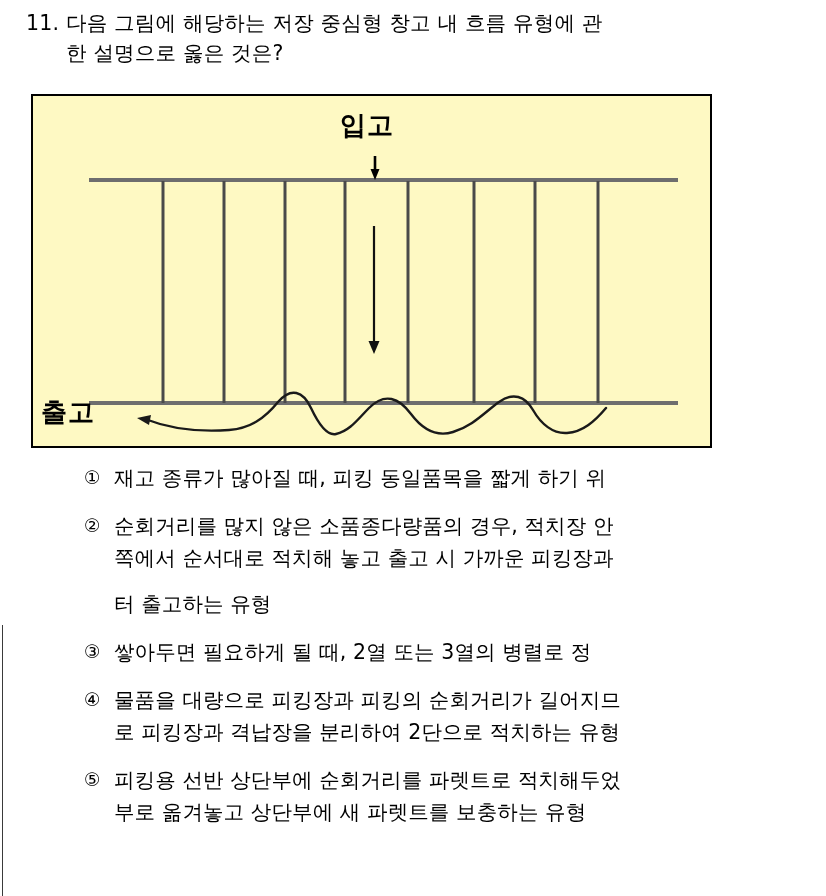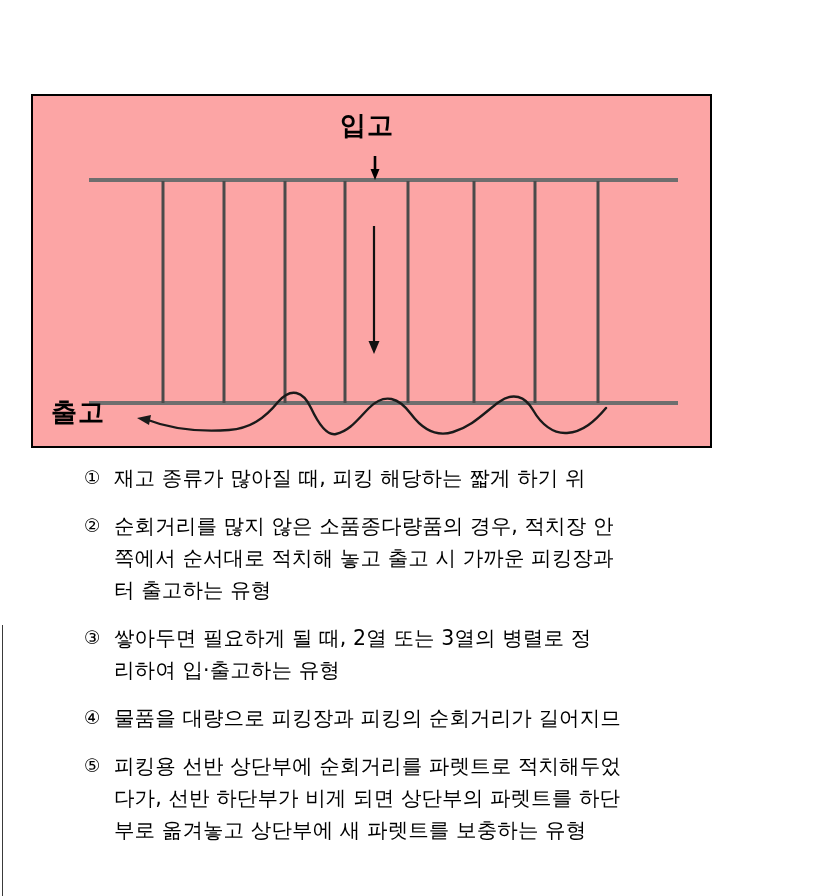--- a/index.html
+++ b/index.html
@@ -55,21 +55,21 @@
 
   
   .figure-box {
     position: absolute;
     left: 31px;
     top: 94px;
     width: 681px;
     height: 354px;
     border: 2.5px solid #000000;
     box-sizing: border-box;
-    background: #fca5a5;
+    background: #fef9c3;
   }
   .figure-inner {
     position: absolute;
     inset: 0;
   }
   .fig-svg {
     position: absolute;
     left: 0;
     top: 0;
     width: 681px;
@@ -84,21 +84,21 @@
     line-height: 1;
     font-family: "DejaVu Sans", "Liberation Sans", sans-serif;
     color: #000000;
     white-space: nowrap;
   }
   .label-inbound {
     left: 307px;
     top: 16px;
   }
   .label-outbound {
-    left: 18px;
+    left: 8px;
     top: 303px;
   }
 
   
   .options {
     position: absolute;
     left: 84px;
     top: 462px;
     width: 736px;
   }
@@ -120,28 +120,36 @@
     text-align: left;
   }
   .opt-text {
     flex: 1 1 auto;
     letter-spacing: 0.1px;
   }
   .opt-cont {
     padding-left: 30px;
   }
   .opt-gap {
+    margin-top: 14px;
   }
 </style>
 </head>
 <body>
 
 <div class="margin-rule"></div>
 
 <div class="question">
+  <div class="q-line">
+    <span class="q-num">11.</span>
+    <span class="q-text">다음 그림에 해당하는 저장 중심형 창고 내 흐름 유형에 관</span>
+  </div>
+  <div class="q-line q-indent">
+    <span class="q-text">한 설명으로 옳은 것은?</span>
+  </div>
 </div>
 
 <div class="figure-box">
   <div class="figure-inner">
 
     <svg class="fig-svg" viewBox="0 0 681 354">
 
       <line x1="56" y1="84" x2="645" y2="84" stroke="#6e6e6e" stroke-width="4" stroke-linecap="butt"></line>
 
       <line x1="56" y1="307" x2="645" y2="307" stroke="#6e6e6e" stroke-width="4" stroke-linecap="butt"></line>
@@ -182,21 +190,21 @@
     <div class="fig-label label-inbound">입고</div>
     <div class="fig-label label-outbound">출고</div>
   </div>
 </div>
 
 <div class="options">
 
   <div class="option">
     <div class="opt-line">
       <span class="opt-marker">①</span>
-      <span class="opt-text">재고 종류가 많아질 때, 피킹 해당하는 짧게 하기 위</span>
+      <span class="opt-text">재고 종류가 많아질 때, 피킹 동일품목을 짧게 하기 위</span>
     </div>
   </div>
 
   <div class="option">
     <div class="opt-line">
       <span class="opt-marker">②</span>
       <span class="opt-text">순회거리를 많지 않은 소품종다량품의 경우, 적치장 안</span>
     </div>
     <div class="opt-line opt-cont">
       <span class="opt-text">쪽에서 순서대로 적치해 놓고 출고 시 가까운 피킹장과</span>
@@ -204,38 +212,35 @@
     <div class="opt-line opt-cont opt-gap">
       <span class="opt-text">터 출고하는 유형</span>
     </div>
   </div>
 
   <div class="option">
     <div class="opt-line">
       <span class="opt-marker">③</span>
       <span class="opt-text">쌓아두면 필요하게 될 때, 2열 또는 3열의 병렬로 정</span>
     </div>
-    <div class="opt-line opt-cont">
-      <span class="opt-text">리하여 입·출고하는 유형</span>
-    </div>
   </div>
 
   <div class="option">
     <div class="opt-line">
       <span class="opt-marker">④</span>
       <span class="opt-text">물품을 대량으로 피킹장과 피킹의 순회거리가 길어지므</span>
     </div>
+    <div class="opt-line opt-cont">
+      <span class="opt-text">로 피킹장과 격납장을 분리하여 2단으로 적치하는 유형</span>
+    </div>
   </div>
 
   <div class="option">
     <div class="opt-line">
       <span class="opt-marker">⑤</span>
       <span class="opt-text">피킹용 선반 상단부에 순회거리를 파렛트로 적치해두었</span>
     </div>
     <div class="opt-line opt-cont">
-      <span class="opt-text">다가, 선반 하단부가 비게 되면 상단부의 파렛트를 하단</span>
-    </div>
-    <div class="opt-line opt-cont">
       <span class="opt-text">부로 옮겨놓고 상단부에 새 파렛트를 보충하는 유형</span>
     </div>
   </div>
 
 </div>
 
 </body></html>

